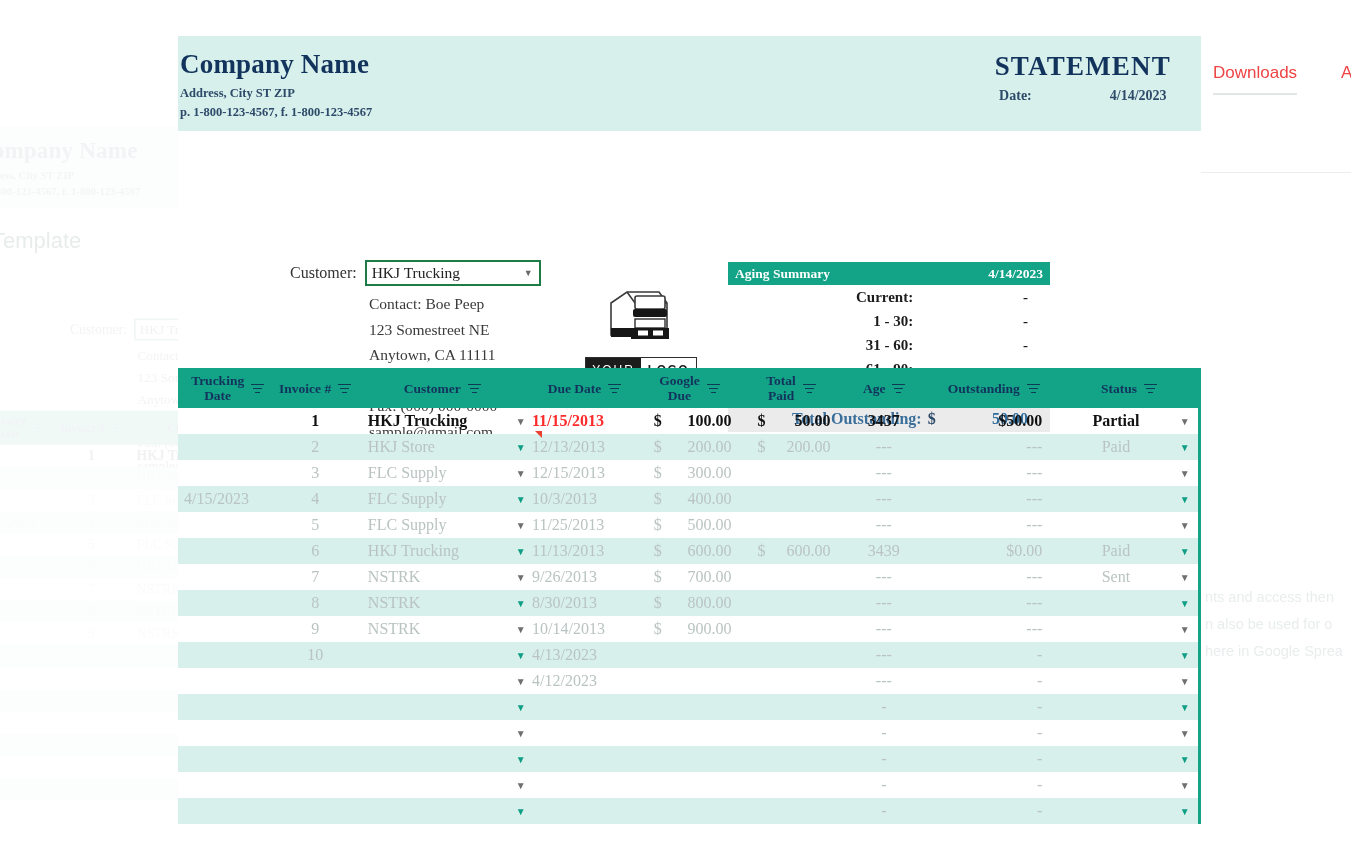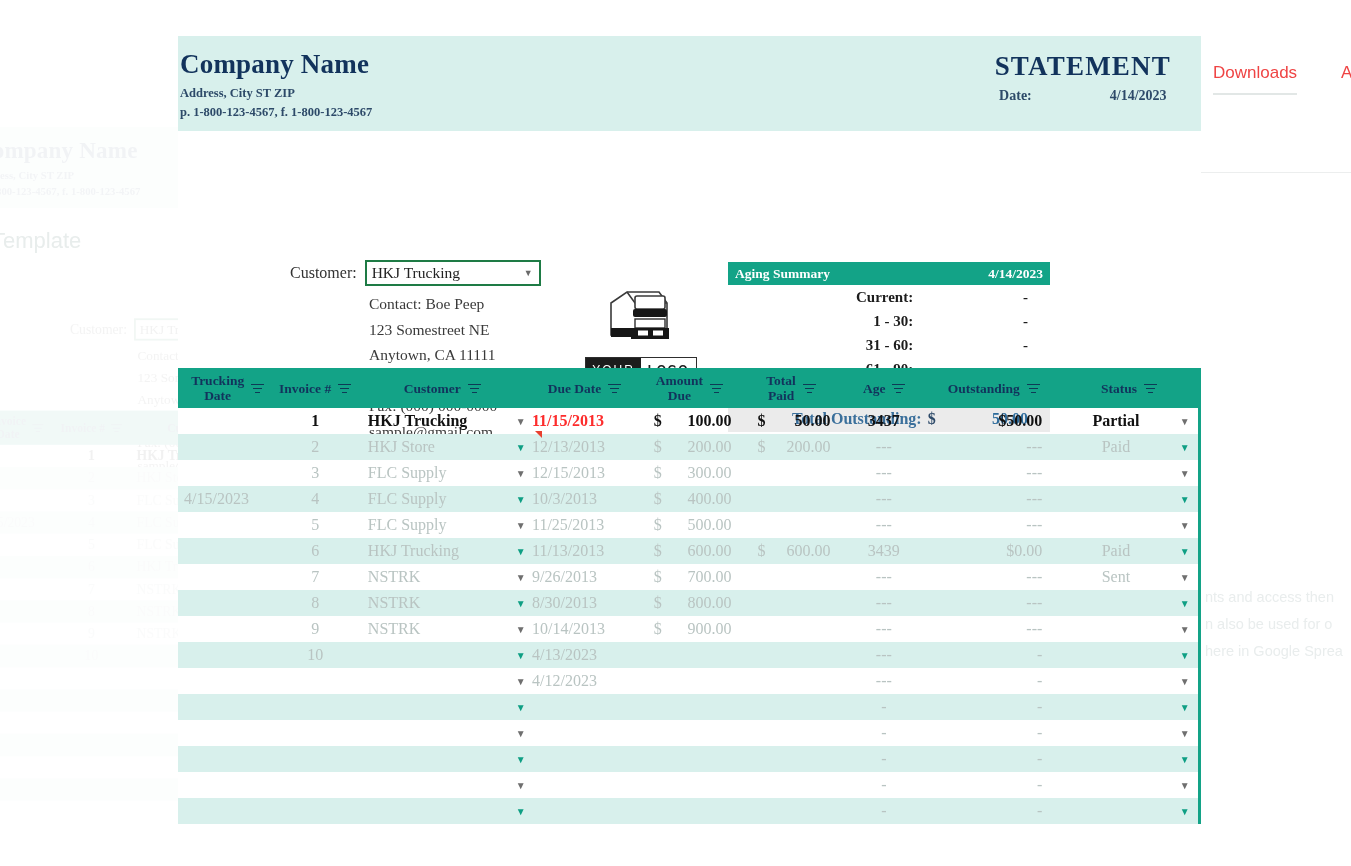--- a/index.html
+++ b/index.html
@@ -787,21 +787,21 @@
           </div>
           <div class="cell" style="width: 112px;">
             <span style="white-space: pre-line; line-height: 15px;">Due Date</span>
             <span class="filt">
               <i></i>
               <i></i>
               <i></i>
             </span>
           </div>
           <div class="cell" style="width: 110px;">
-            <span style="white-space: pre-line; line-height: 15px;">Amount
+            <span style="white-space: pre-line; line-height: 15px;">Google
 Due</span>
             <span class="filt">
               <i></i>
               <i></i>
               <i></i>
             </span>
           </div>
           <div class="cell" style="width: 105px;">
             <span style="white-space: pre-line; line-height: 15px;">Total
 Paid</span>

